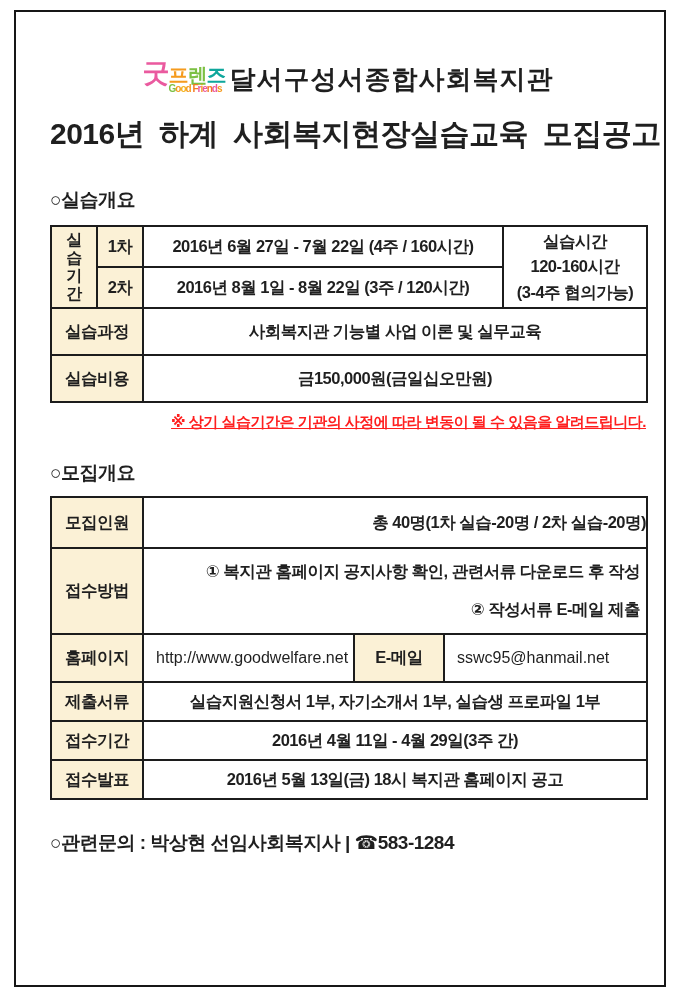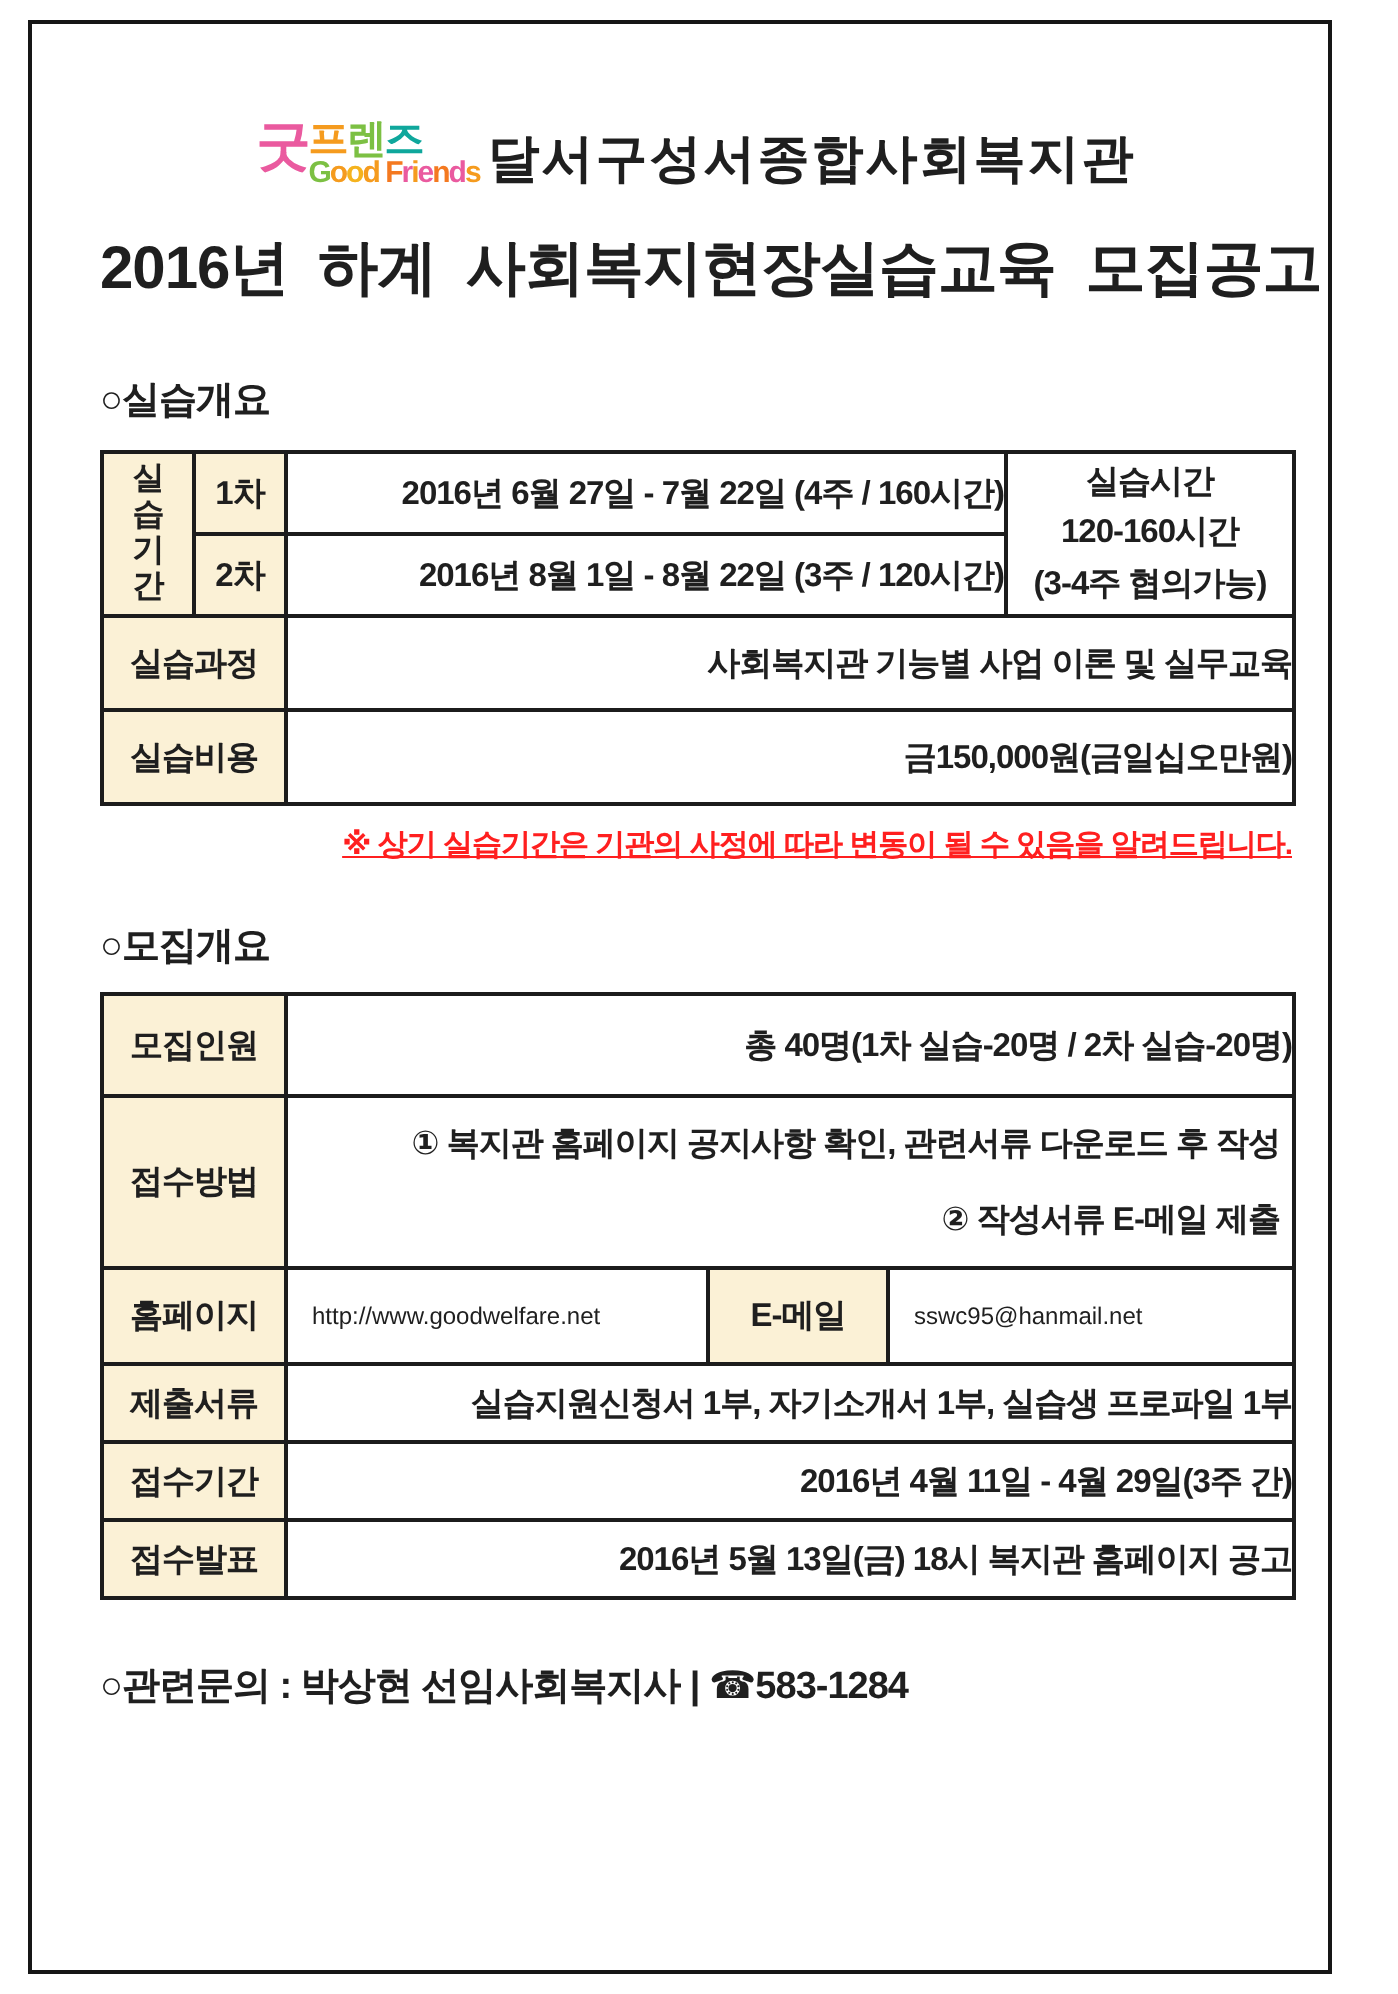--- a/index.html
+++ b/index.html
@@ -20,21 +20,21 @@
 
   
   .logo-row {
     margin-top: 48px;
     display: flex; justify-content: center; align-items: flex-end;
   }
   .logo { display: flex; align-items: flex-end; margin-right: 4px; }
   .goot { font-size: 27px; font-weight: bold; line-height: 1; margin-bottom: 7px; letter-spacing: -1px; }
   .logo-stack { display: inline-block; }
   .logo-kr-line { display: block; font-size: 20px; font-weight: bold; line-height: 1; letter-spacing: -1px; }
-  .logo-en-line { display: block; font-size: 15px; font-weight: bold; line-height: 1; margin-top: -1px; letter-spacing: -1px; }
+  .logo-en-line { display: block; font-size: 10px; font-weight: bold; line-height: 1; margin-top: -1px; letter-spacing: -1px; }
   .org-name {
     font-size: 26px; font-weight: bold; letter-spacing: 1px;
     line-height: 1.1; white-space: nowrap;
   }
 
   
   .doc-title {
     margin-top: 20px;
     text-align: center;
     font-size: 30px; font-weight: bold;
@@ -56,23 +56,23 @@
     table-layout: fixed;
     margin-top: 12px;
     font-size: 16.5px;
   }
   td { border: 2px solid var(--border, #1c1c1c); vertical-align: middle; }
   td.lbl {
     background: var(--cell-bg, #FBF1D6);
     font-weight: bold; text-align: center;
     letter-spacing: -0.5px;
   }
-  td.val { text-align: right; font-weight: bold; letter-spacing: -0.5px; }
+  td.val { text-align: center; font-weight: bold; letter-spacing: -0.5px; }
   td.val-left { text-align: right; padding-left: 14px; font-weight: bold; letter-spacing: -0.5px; }
-  td.val-plain { text-align: left; padding-left: 12px; font-weight: normal; font-size: 12px; }
+  td.val-plain { text-align: left; padding-left: 12px; font-weight: normal; font-size: 16px; }
 
   .t1 tr.r-date { height: 41px; }
   .t1 tr.r-course { height: 47px; }
   .vline { display: block; text-align: center; font-size: 16px; font-weight: bold; line-height: 1.12; }
   .hours-cell span { display: block; text-align: center; line-height: 1.55; font-weight: bold; letter-spacing: -0.5px; }
 
   .t2 { margin-top: 10px; }
   .t2 tr.r-std { height: 51px; }
   .t2 tr.r-method { height: 86px; }
   .t2 tr.r-web { height: 48px; }

